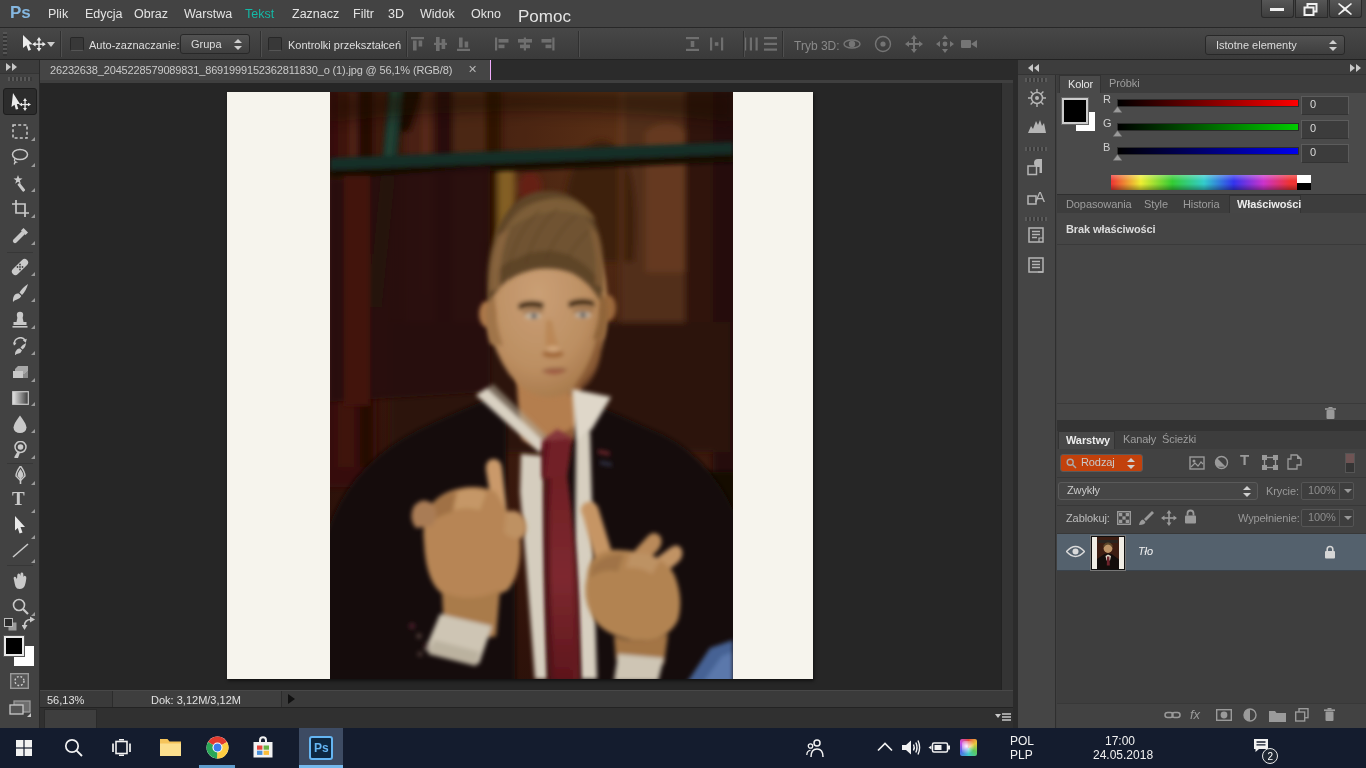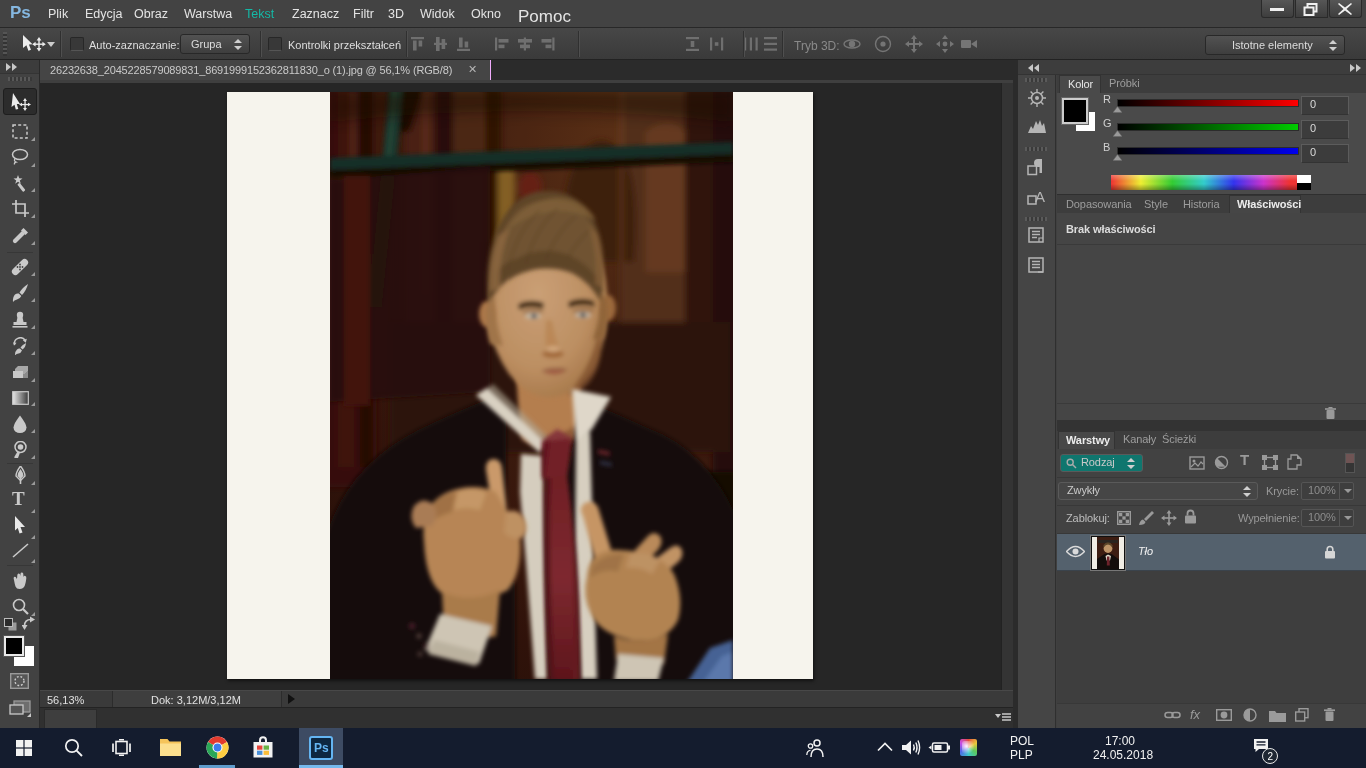--- a/index.html
+++ b/index.html
@@ -150,21 +150,21 @@
           <path d="M9,0 L12,4 H6 Z M9,18 L12,14 H6 Z M0,9 L4,6 V12 Z M18,9 L14,6 V12 Z"></path>
         </g>
     <g transform="translate(118,2)" fill="#757575" stroke="none">
           <rect x="0" y="3" width="10" height="8" rx="1"></rect>
           <path d="M10,7 L16,3 V11 Z"></path>
         </g>
   </svg>
   <div class="a txt gray" style="left:794px;top:11px;font-size:12px;">Tryb 3D:</div>
 
   <div class="combo" style="left:1205px;top:7px;width:140px;height:20px;">
-    <div class="a txt" style="left:10px;top:3px;margin-left:16px;">Istotne elementy</div>
+    <div class="a txt" style="left:10px;top:3px;">Istotne elementy</div>
     <svg class="a" style="left:123px;top:4px;" width="8" height="11" viewBox="0 0 8 11">
           <path d="M4,0 L8,4 H0 Z" fill="#cfcfcf"></path>
           <path d="M4,11 L8,7 H0 Z" fill="#cfcfcf"></path>
         </svg>
   </div>
 </div>
 
 <div class="a" style="left:40px;top:60px;width:973px;height:20px;background:#2b2b2b;">
   <div class="a" style="left:0;top:0;width:450px;height:20px;background:#454545;border-right:1px solid #f0abfc;">
     <div class="a txt" style="left:10px;top:4px;font-size:11px;letter-spacing:-0.15px;color:#c9c9c9;">26232638_2045228579089831_8691999152362811830_o (1).jpg @ 56,1% (RGB/8)</div>
@@ -667,21 +667,21 @@
   <div class="a" style="left:44px;top:371px;width:309px;height:18px;background:#3d3d3d;">
     <div class="a" style="left:1px;top:0;width:57px;height:18px;background:#484848;border:1px solid #333;border-bottom:none;box-sizing:border-box;">
       <div class="a txt" style="left:7px;top:2px;color:#ececec;font-weight:bold;">Warstwy</div>
     </div>
     <div class="a txt" style="left:66px;top:2px;color:#9d9d9d;">Kanały</div>
     <div class="a txt" style="left:105px;top:2px;color:#9d9d9d;">Ścieżki</div>
 
   </div>
   <div class="a" style="left:44px;top:389px;width:309px;height:279px;background:#424242;">
 
-    <div class="a" style="left:3px;top:5px;width:83px;height:18px;background:#0f766e;border:1px solid #5a5a5a;border-radius:3px;box-sizing:border-box;">
+    <div class="a" style="left:3px;top:5px;width:83px;height:18px;background:#c2410c;border:1px solid #5a5a5a;border-radius:3px;box-sizing:border-box;">
       <svg class="a" style="left:5px;top:3px;" width="11" height="11" viewBox="0 0 11 11" fill="none" stroke="#aaa" stroke-width="1.4">
         <circle cx="4.2" cy="4.2" r="3"></circle>
             <path d="M6.5,6.5 L10,10"></path>
           </svg>
       <div class="a txt" style="left:20px;top:1px;color:#c9c9c9;">Rodzaj</div>
       <svg class="a" style="left:66px;top:3px;" width="8" height="11" viewBox="0 0 8 11">
             <path d="M4,0 L8,4 H0 Z" fill="#cfcfcf"></path>
             <path d="M4,11 L8,7 H0 Z" fill="#cfcfcf"></path>
           </svg>
     </div>

